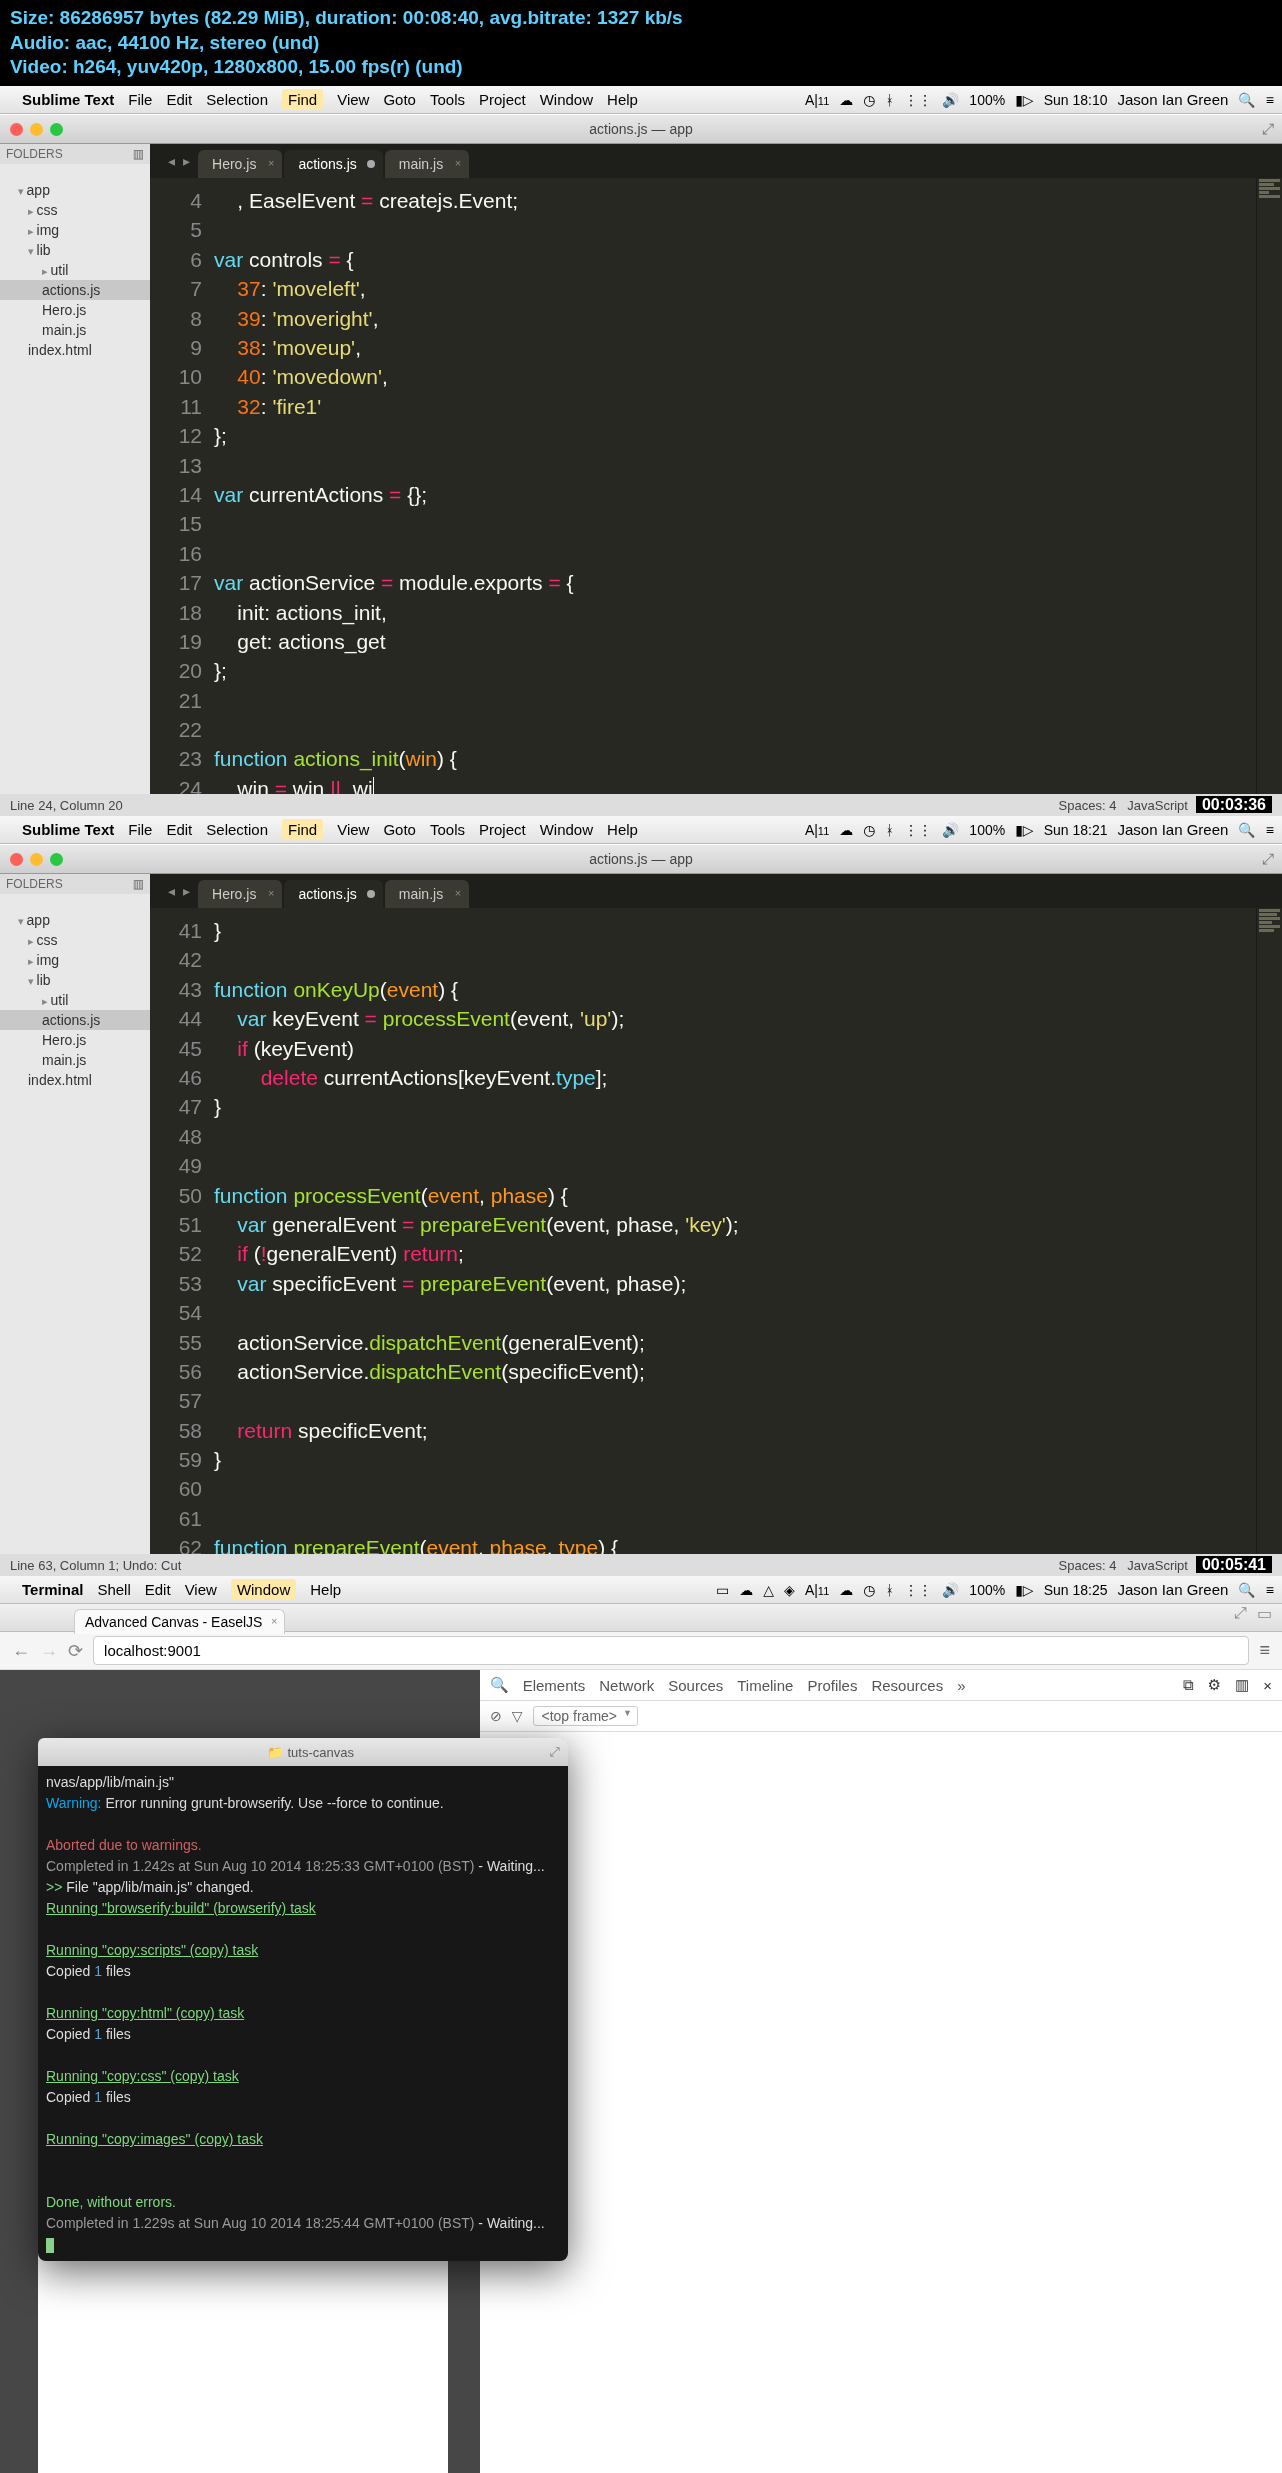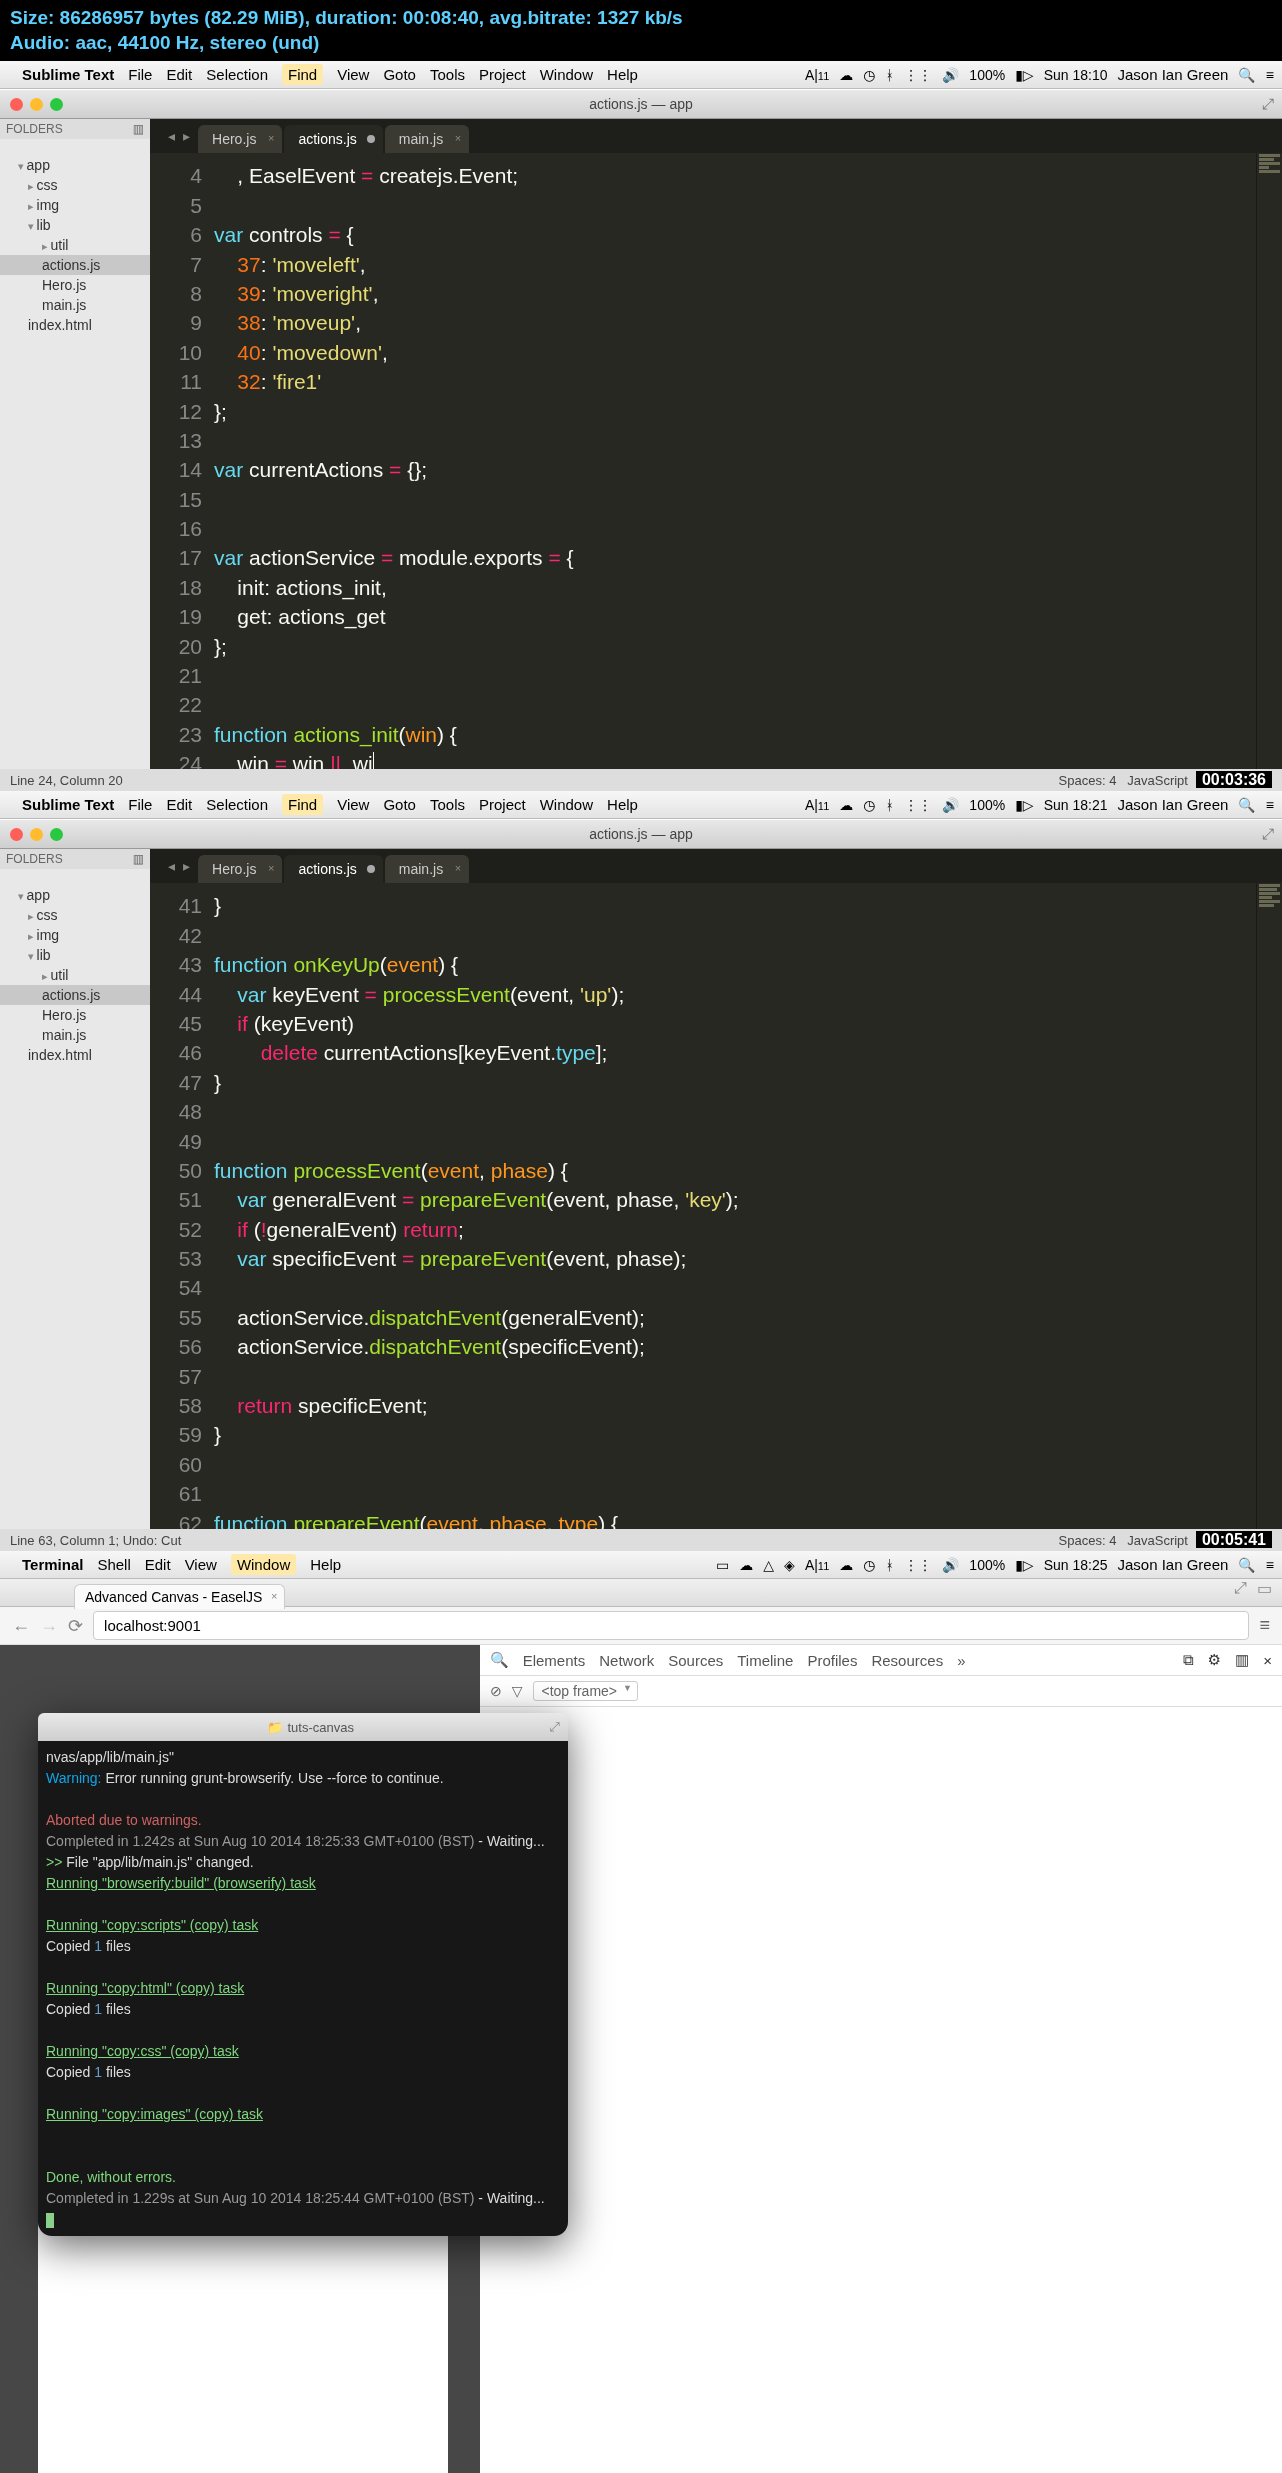--- a/index.html
+++ b/index.html
@@ -79,35 +79,36 @@
 .devtools { flex:1; background:#fff; color:#333; font-size:15px; display:flex; flex-direction:column;}
 .dt-top { display:flex; align-items:center; gap:14px; padding:6px 10px; border-bottom:1px solid #ddd; }
 .dt-top .dtitem { color:#555; cursor:default;}
 .dt-top .spacer{flex:1}
 .dt-frame { display:flex; align-items:center; gap:10px; padding:5px 10px; border-bottom:1px solid #ddd; color:#666; font-size:14px;}
 .dt-frame .sel { border:1px solid #ccc; padding:1px 20px 1px 8px; border-radius:3px; position:relative;}
 .dt-frame .sel::after{content:"▼";position:absolute;right:5px;font-size:9px;color:#888}
 .dt-body { padding:6px 10px; color:#4a90d9; font-size:14px;}
 
 
-.termwin { position:absolute; top:68px; left:38px; width:530px; background:#171717; border-radius:14px; box-shadow:0 10px 40px rgba(0,0,0,.6); }
+.termwin { position:absolute; top:68px; left:38px; width:530px; background:#171717; border-radius:8px; box-shadow:0 10px 40px rgba(0,0,0,.6); }
 .termwin .twtitle { height:28px; background:linear-gradient(#e8e8e8,#cfcfcf); border-radius:6px 6px 0 0; display:flex; align-items:center; font-size:13px; color:#555; }
 .termwin .twtitle .dots{display:flex;gap:7px;margin:0 10px}
 .termwin .twtitle .t{flex:1;text-align:center}
 .termwin .tbody { padding:6px 8px; font:14px/1.5 Menlo,monospace; color:#ddd; }
 .termwin .u{text-decoration:underline}
 .termwin .g{color:#7fd77f}.termwin .y{color:#0ea5e9}.termwin .r{color:#d06060}.termwin .c{color:#60a0d0}.termwin .gray{color:#999}
 .termwin .cursor{display:inline-block;width:8px;height:15px;background:#8ad08a;vertical-align:middle}
 </style>
 </head>
 <body>
 
 <div class="meta">
   <div>Size: 86286957 bytes (82.29 MiB), duration: 00:08:40, avg.bitrate: 1327 kb/s</div>
   <div>Audio: aac, 44100 Hz, stereo (und)</div>
+  <div>Video: h264, yuv420p, 1280x800, 15.00 fps(r) (und)</div>
 </div>
 
 <div class="menubar">
   <span class="apple"></span>
   <span class="appname">Sublime Text</span>
   <span class="item">File</span>
   <span class="item">Edit</span>
   <span class="item">Selection</span>
   <span class="item hl">Find</span>
   <span class="item">View</span>

